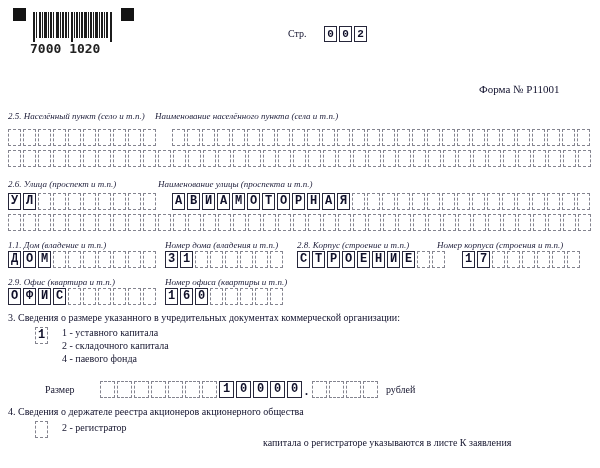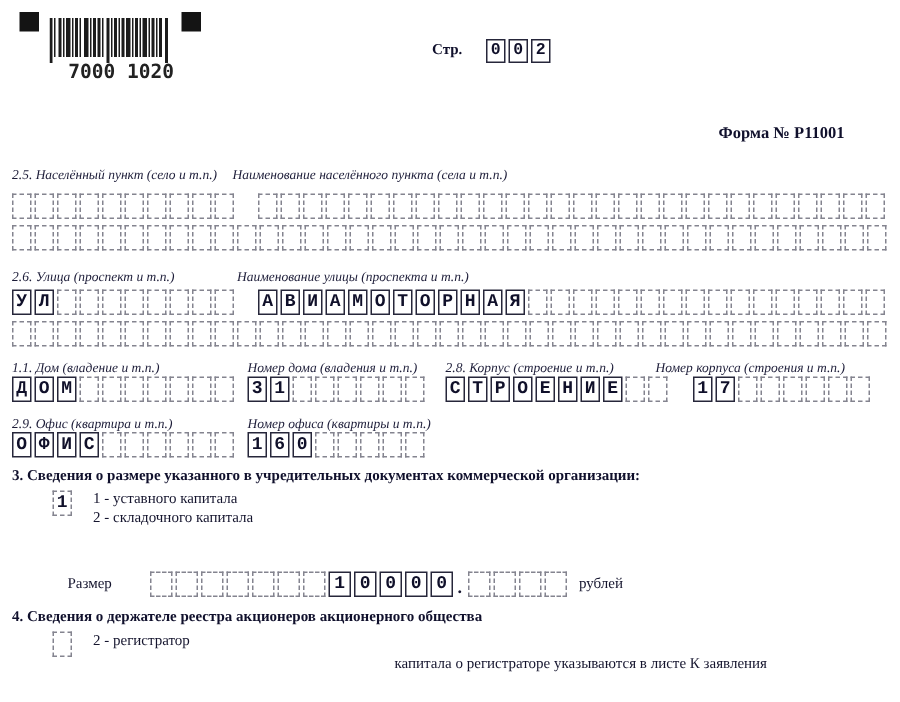--- a/index.html
+++ b/index.html
@@ -5,38 +5,38 @@
   * { margin:0; padding:0; box-sizing:border-box; }
   html,body { width:600px; height:468px; }
   body {
     background:#ffffff;
     font-family:"Liberation Serif", serif;
     color:#15152e;
     position:relative;
     overflow:hidden;
   }
   .label { position:absolute; font-size:9px; white-space:nowrap; color:#1c1c38;font-style:italic; }
-  .title { position:absolute; font-size:10px; font-weight:bold; white-space:nowrap; color:#10102c; }
+  .title { position:absolute; font-size:10px; font-weight:normal; white-space:nowrap; color:#10102c; }
   .txt   { position:absolute; font-size:10px; white-space:nowrap; color:#15152e; }
   .cells { position:absolute; display:flex; gap:2px; }
   .cell {
     flex:0 0 13px; width:13px; height:17px;
     border:1px dashed #84848f;
     font-family:"Liberation Mono", monospace;
     font-weight:bold; font-size:12px; line-height:15px;
     text-align:center; color:#10102a; background:#fff;
   }
   .cell.filled { border:1px solid #26263a; }
   .money .cell { flex-basis:15px; width:15px; }
   .pagecells .cell { height:16px; font-size:11px; }
   .sq { position:absolute; width:13px; height:13px; background:#141414; }
   .barcode { position:absolute; left:33px; top:12px; }
   .barcode-digits {
     position:absolute; left:30px; top:41px; width:86px;
-    text-align:right; font-family:"DejaVu Sans Mono", monospace;
+    text-align:left; font-family:"DejaVu Sans Mono", monospace;
     font-size:13px; font-weight:bold; color:#222; letter-spacing:0px;
   }
   .optlist { position:absolute; }
   .optlist div { font-size:10px; line-height:13px; white-space:nowrap; }
   .dot { position:absolute; font-weight:bold; font-size:12px; }
 </style>
 </head>
 <body>
 
 <div class="sq" style="left:13px;top:8px"></div>
@@ -330,20 +330,21 @@
     <span class="cell"></span>
   </div>
 
 <div class="title" style="left:8px;top:312px">3. Сведения о размере указанного в учредительных документах коммерческой организации:</div>
 <div class="cells" style="left:35px;top:327px">
     <span class="cell">1</span>
   </div>
 <div class="optlist" style="left:62px;top:326px">
   <div>1 - уставного капитала</div>
   <div>2 - складочного капитала</div>
+  <div>4 - паевого фонда</div>
 </div>
 <div class="txt" style="left:45px;top:384px">Размер</div>
 <div class="cells money" style="left:100px;top:381px">
     <span class="cell"></span>
     <span class="cell"></span>
     <span class="cell"></span>
     <span class="cell"></span>
     <span class="cell"></span>
     <span class="cell"></span>
     <span class="cell"></span>

